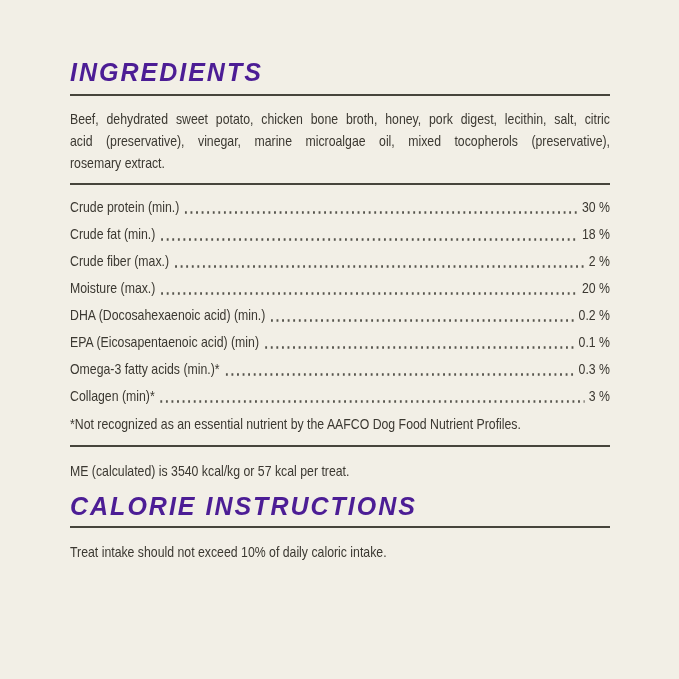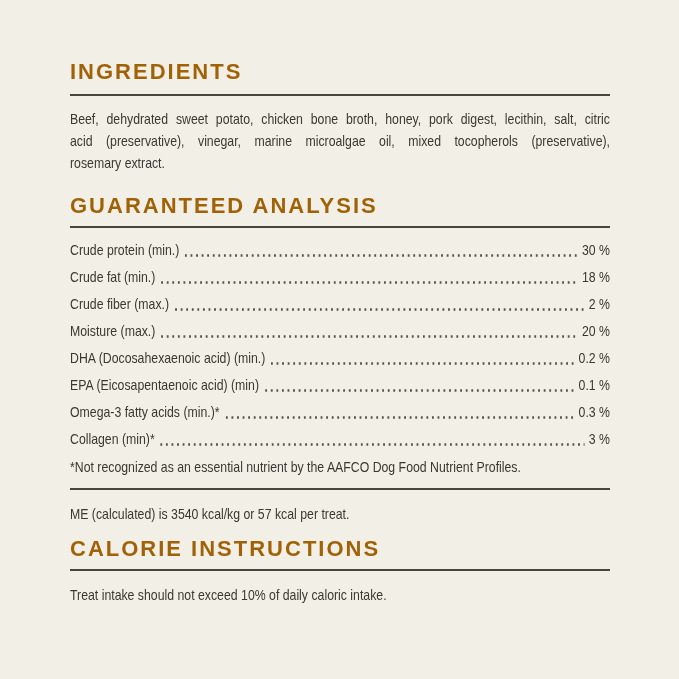--- a/index.html
+++ b/index.html
@@ -10,24 +10,25 @@
     overflow: hidden;
     font-family: "Liberation Sans", sans-serif;
   }
   .content {
     position: absolute; left: 70px; top: 0;
     width: 540px;
     color: #3b3831;
   }
   .sec-title {
     margin: 0;
-    font-size: 22px; line-height: 22px;
+    font-size: 25px; line-height: 22px;
     font-weight: bold;
-    color: #a16207;
+    color: #4c1d95;
     letter-spacing: 2px;
+    font-style: italic;
   }
   .rule { height: 2px; background: #47453c; }
   
   .cx {
     width: 659px;
     transform: scaleX(0.8194);
     transform-origin: 0 0;
     font-size: 15px;
   }
   .par { line-height: 22px; }
@@ -70,21 +71,20 @@
   <div class="content">
 
     <h2 class="sec-title" id="ing-title">INGREDIENTS</h2>
     <div class="rule" id="ing-rule"></div>
     <div class="cx par" id="ing-par">
       <div class="jline">Beef, dehydrated sweet potato, chicken bone broth, honey, pork digest, lecithin, salt, citric</div>
       <div class="jline">acid (preservative), vinegar, marine microalgae oil, mixed tocopherols (preservative),</div>
       <div>rosemary extract.</div>
     </div>
 
-    <h2 class="sec-title" id="ga-title">GUARANTEED ANALYSIS</h2>
     <div class="rule" id="ga-rule"></div>
     <div class="cx" id="ga-rows">
       <div class="row">
         <span class="lbl">Crude protein (min.)</span>
         <span class="dots"></span>
         <span class="val">30 %</span>
       </div>
       <div class="row">
         <span class="lbl">Crude fat (min.)</span>
         <span class="dots"></span>

